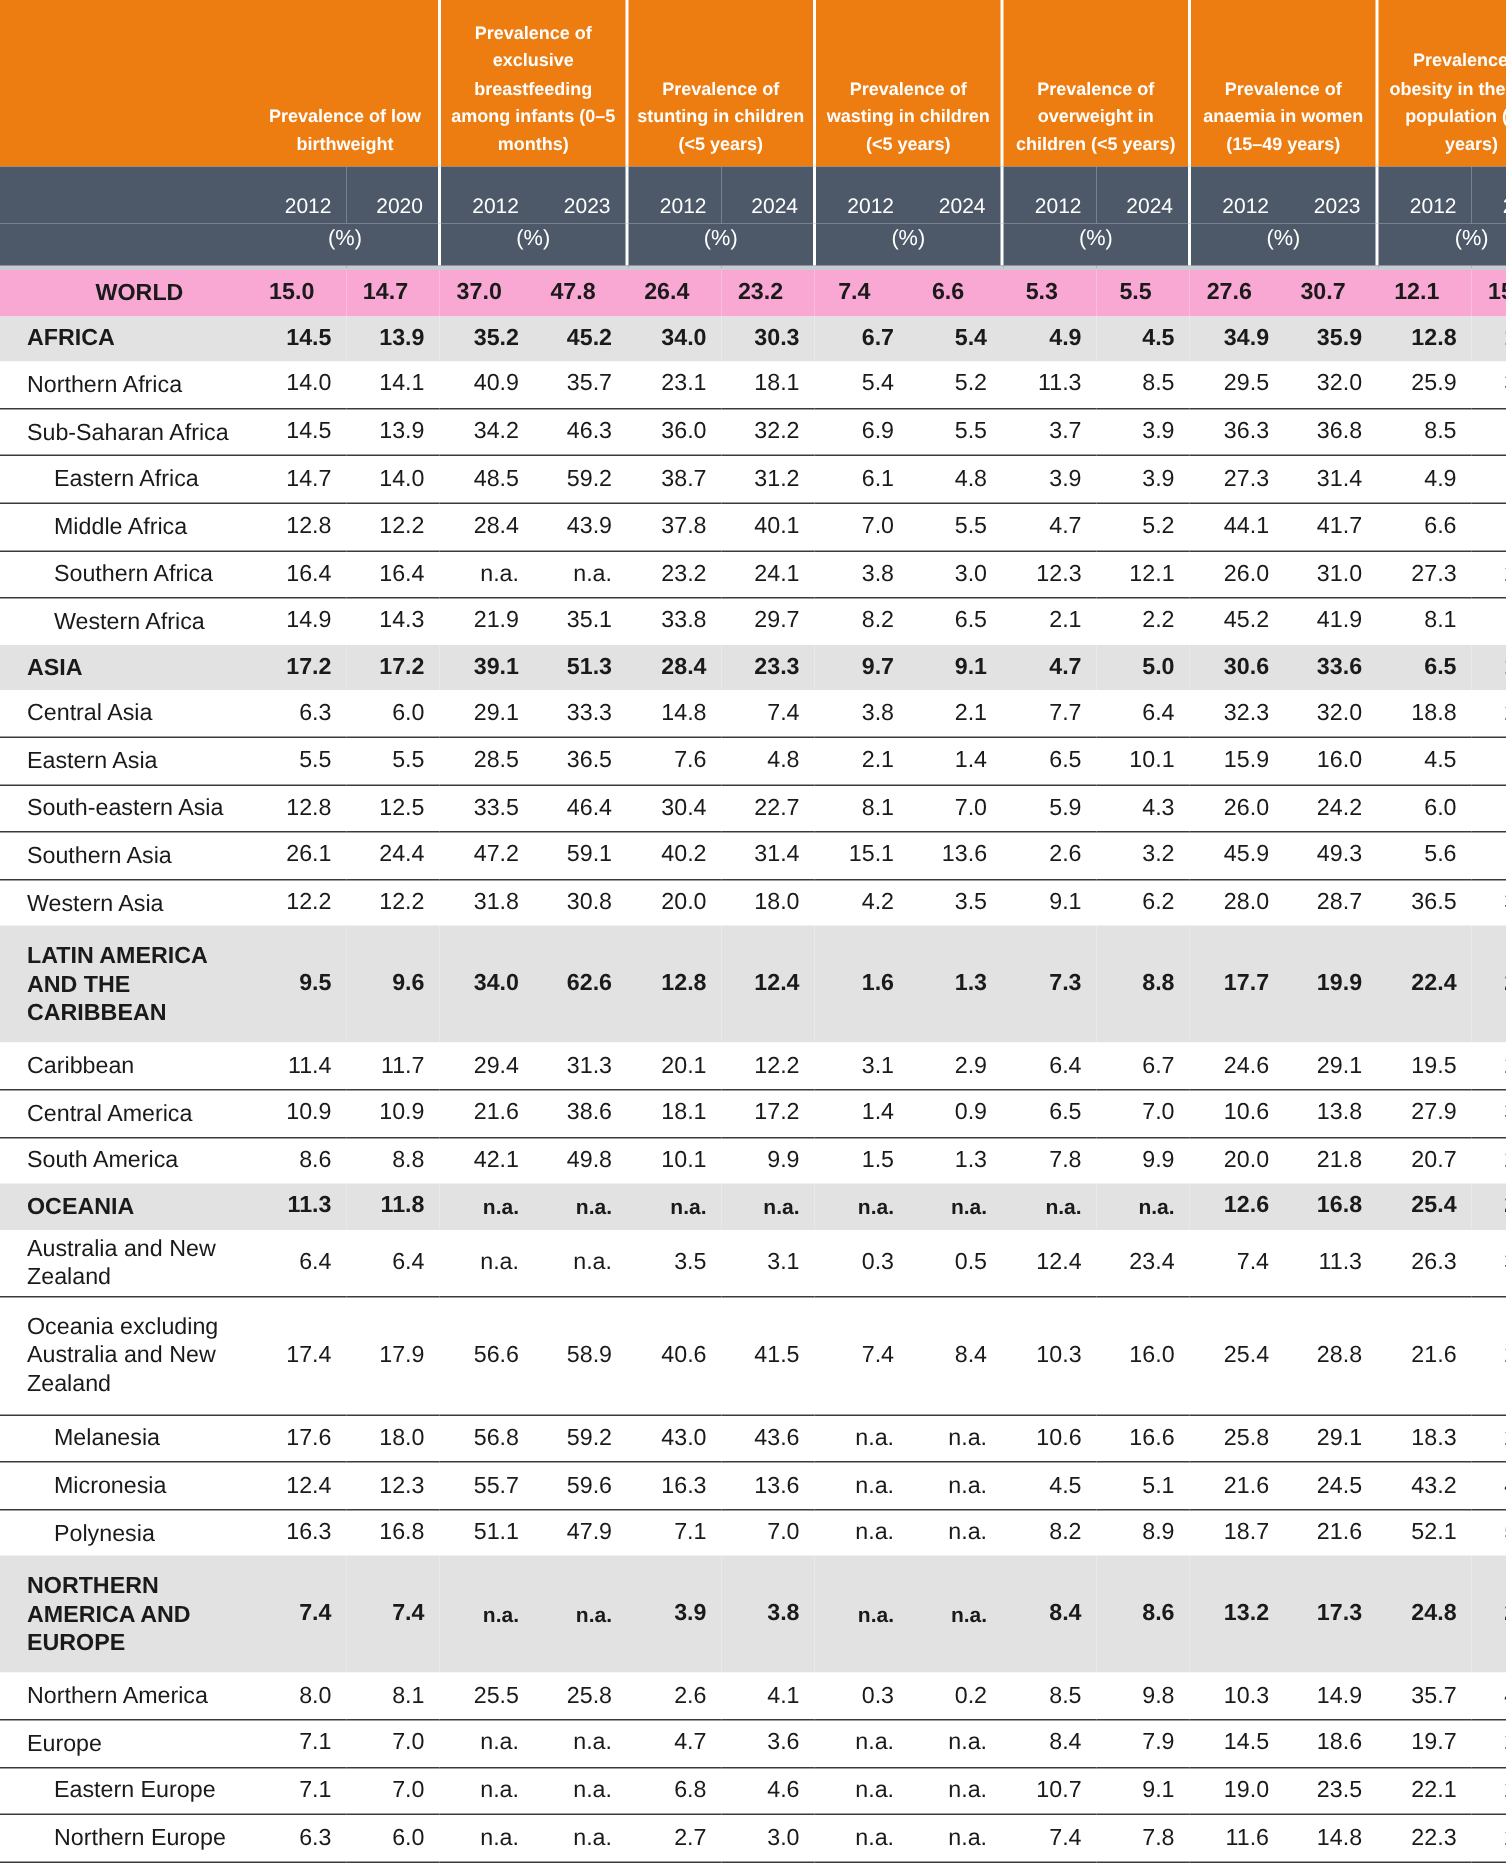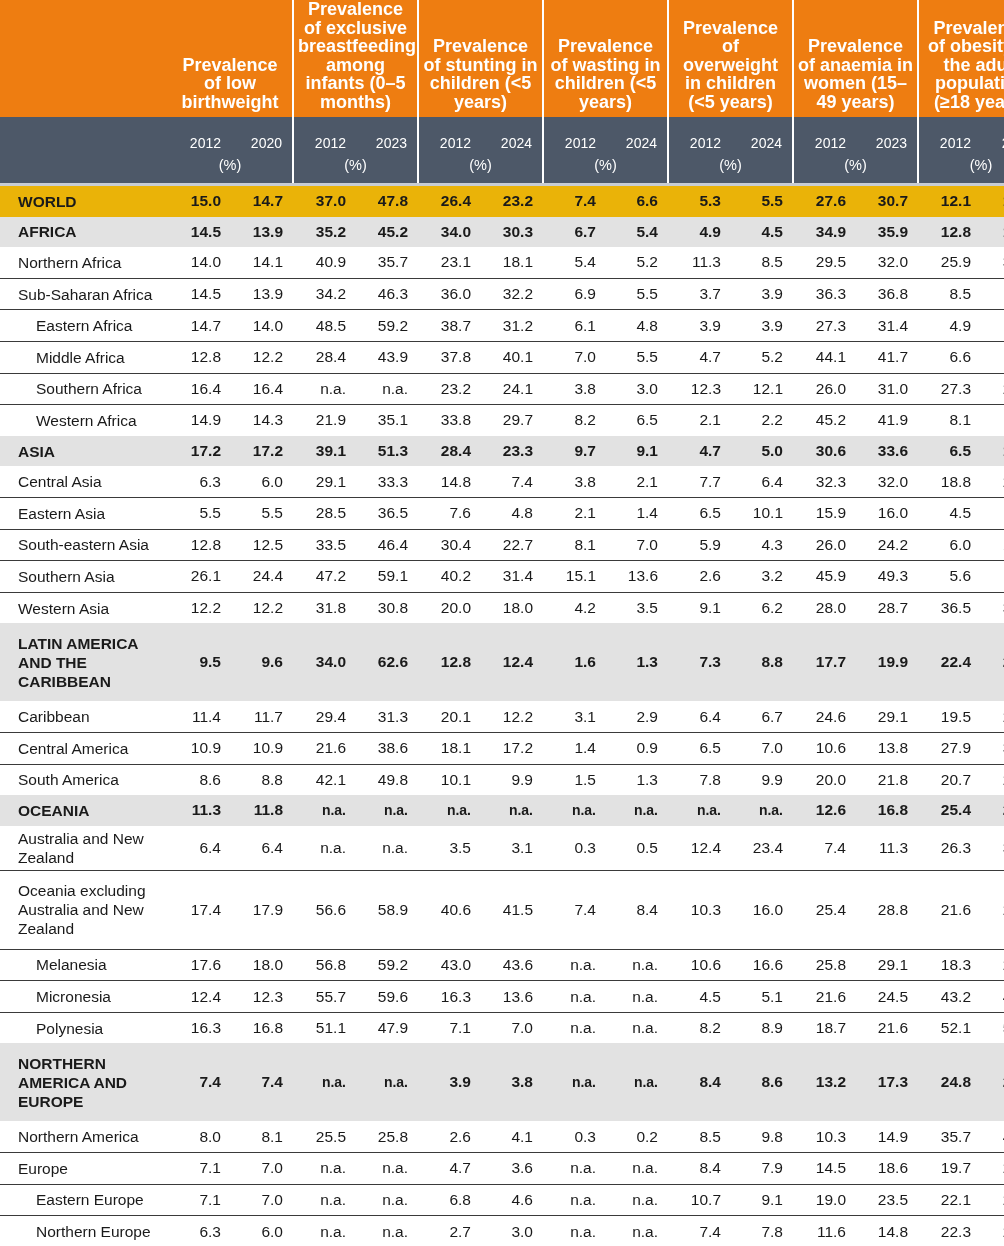--- a/index.html
+++ b/index.html
@@ -2,31 +2,31 @@
 <html><head>
 <meta charset="utf-8">
 <style>
   html, body { margin: 0; padding: 0; background: #ffffff; }
   body { width: 1004px; height: 1246px; overflow: hidden; font-family: "Liberation Sans", "DejaVu Sans", sans-serif; color: #1a1a1a; }
   table { border-collapse: collapse; table-layout: fixed; width: 1004px; }
   col.c-label { width: 168px; }
   col.c-a { width: 63px; }
   col.c-b { width: 62px; }
   th, td { padding: 0; }
-  .hdr-top th { background: #ee7d11; color: #ffffff; font-weight: bold; font-size: 18px; line-height: 18.5px; text-align: center; vertical-align: bottom; height: 105px; padding: 0 4px 6px 4px; }
+  .hdr-top th { background: #ee7d11; color: #ffffff; font-weight: bold; font-size: 12px; line-height: 18.5px; text-align: center; vertical-align: bottom; height: 105px; padding: 0 4px 6px 4px; }
   .hdr-top th.empty { background: #ee7d11; }
   .hdr-year th { background: #4d5868; color: #ffffff; font-size: 14px; font-weight: normal; height: 34px; vertical-align: bottom; text-align: right; padding: 0 10px 4px 0; }
   .hdr-unit th { background: #4d5868; color: #ffffff; font-size: 14.5px; font-weight: normal; height: 26px; text-align: center; vertical-align: top; padding-top: 2px; }
   .hdr-year th.lbl, .hdr-unit th.lbl { background: #4d5868; }
   .sep { border-left: 2px solid #ffffff; }
   .hdr-unit th { border-bottom: 3px solid #c7ccd3; }
   td { font-size: 15.5px; text-align: right; padding-right: 10px; vertical-align: middle; height: 30.6px; }
   td.label { text-align: left; padding-left: 18px; padding-right: 0; line-height: 19px; }
   td.label.indent { padding-left: 36px; }
-  tr.world td { background: #eab308; font-weight: bold; }
+  tr.world td { background: #f9a8d4; font-weight: bold; text-align: center; }
   tr.region td { background: #e2e2e2; font-weight: bold; }
   tr.sub td { background: #ffffff; border-bottom: 1.5px solid #3a3a3a; }
   tr.sub.noline td { border-bottom: none; }
   tr.tall td { height: 78px; margin-top: 20px; }
   tr.tall2 td { height: 44px; }
   tr.region td.na, tr.world td.na { font-size: 14px; }
 </style>
 </head>
 <body>
 

